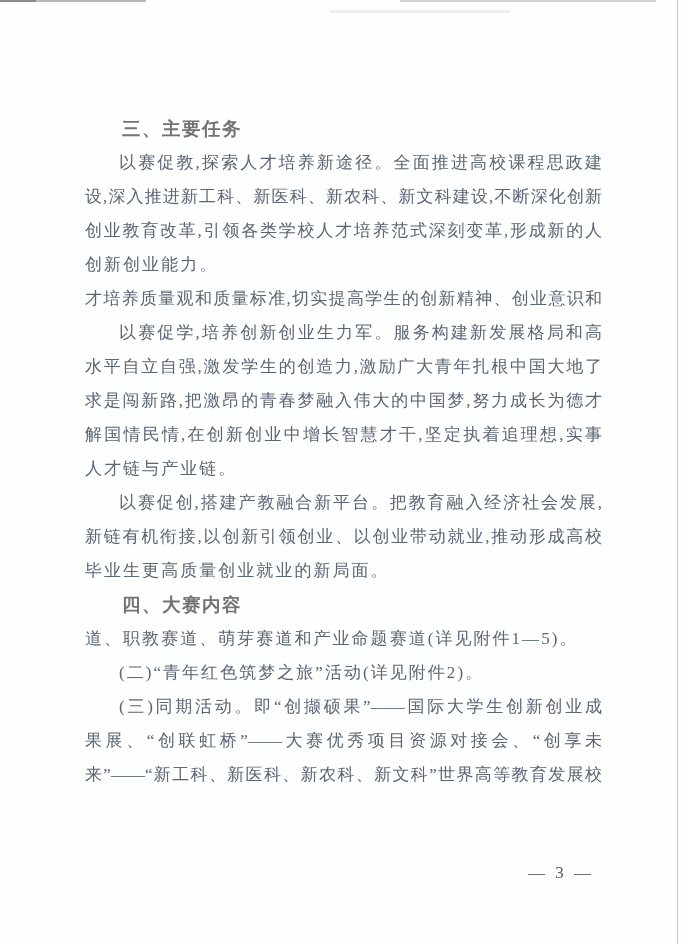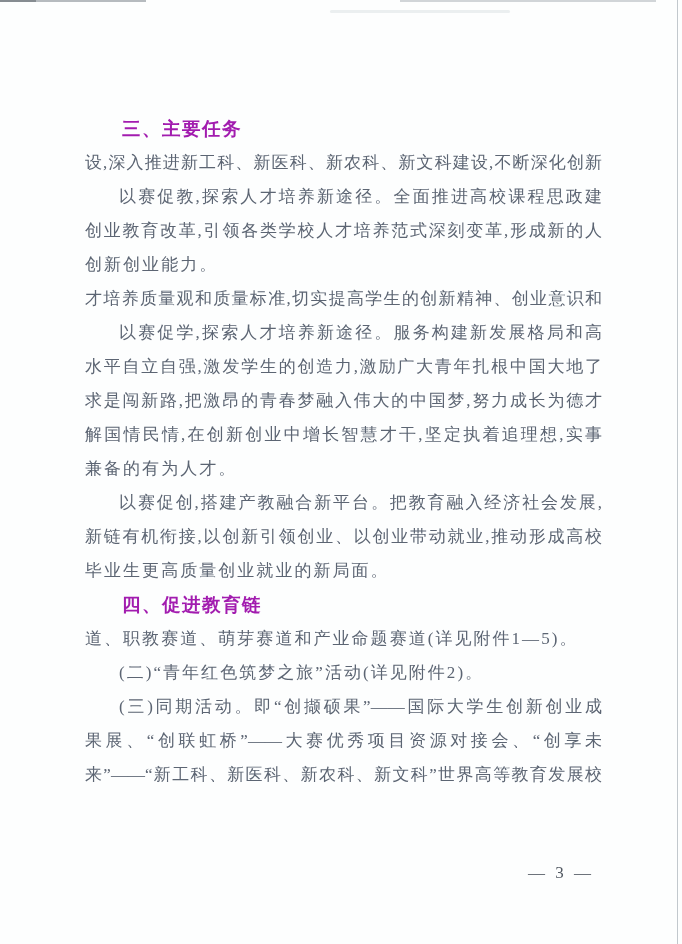--- a/index.html
+++ b/index.html
@@ -52,21 +52,21 @@
     font-size: 17px;
   }
   .line {
     height: 34px;
     line-height: 34px;
     overflow: hidden;
     white-space: normal;
   }
   .line.h {
     font-weight: bold;
-    color: #a21caf;
+    color: #737373;
     font-size: 18.5px;
     text-indent: 2em;
     letter-spacing: 0.08em;
   }
   .line.pj {
     text-indent: 2em;
     text-align: justify;
     text-align-last: justify;
     text-justify: inter-character;
   }
@@ -102,34 +102,34 @@
 
 <div class="page">
   <div class="scan-top-a"></div>
   <div class="scan-top-b"></div>
   <div class="scan-top-c"></div>
   <div class="scan-right"></div>
   <div class="smudge"></div>
 
   <div class="textblock">
       <div class="line h">三、主要任务</div>
+      <div class="line pj">以赛促教,探索人才培养新途径。全面推进高校课程思政建</div>
       <div class="line j">设,深入推进新工科、新医科、新农科、新文科建设,不断深化创新</div>
-      <div class="line pj">以赛促教,探索人才培养新途径。全面推进高校课程思政建</div>
       <div class="line j">创业教育改革,引领各类学校人才培养范式深刻变革,形成新的人</div>
       <div class="line e">创新创业能力。</div>
       <div class="line j">才培养质量观和质量标准,切实提高学生的创新精神、创业意识和</div>
-      <div class="line pj">以赛促学,探索人才培养新途径。服务构建新发展格局和高</div>
+      <div class="line pj">以赛促学,培养创新创业生力军。服务构建新发展格局和高</div>
       <div class="line j">水平自立自强,激发学生的创造力,激励广大青年扎根中国大地了</div>
       <div class="line j">求是闯新路,把激昂的青春梦融入伟大的中国梦,努力成长为德才</div>
       <div class="line j">解国情民情,在创新创业中增长智慧才干,坚定执着追理想,实事</div>
-      <div class="line e">兼备的有为人才。</div>
+      <div class="line e">人才链与产业链。</div>
       <div class="line pj">以赛促创,搭建产教融合新平台。把教育融入经济社会发展,</div>
       <div class="line j">新链有机衔接,以创新引领创业、以创业带动就业,推动形成高校</div>
       <div class="line e">毕业生更高质量创业就业的新局面。</div>
-      <div class="line h">四、促进教育链</div>
+      <div class="line h">四、大赛内容</div>
       <div class="line e">道、职教赛道、萌芽赛道和产业命题赛道(详见附件1—5)。</div>
       <div class="line pe">(二)“青年红色筑梦之旅”活动(详见附件2)。</div>
       <div class="line pj">(三)同期活动。即“创撷硕果”——国际大学生创新创业成</div>
       <div class="line j">果展、“创联虹桥”——大赛优秀项目资源对接会、“创享未</div>
       <div class="line j">来”——“新工科、新医科、新农科、新文科”世界高等教育发展校</div>
     </div>
 
   <div class="pagenum">— 3 —</div>
 </div>
 

